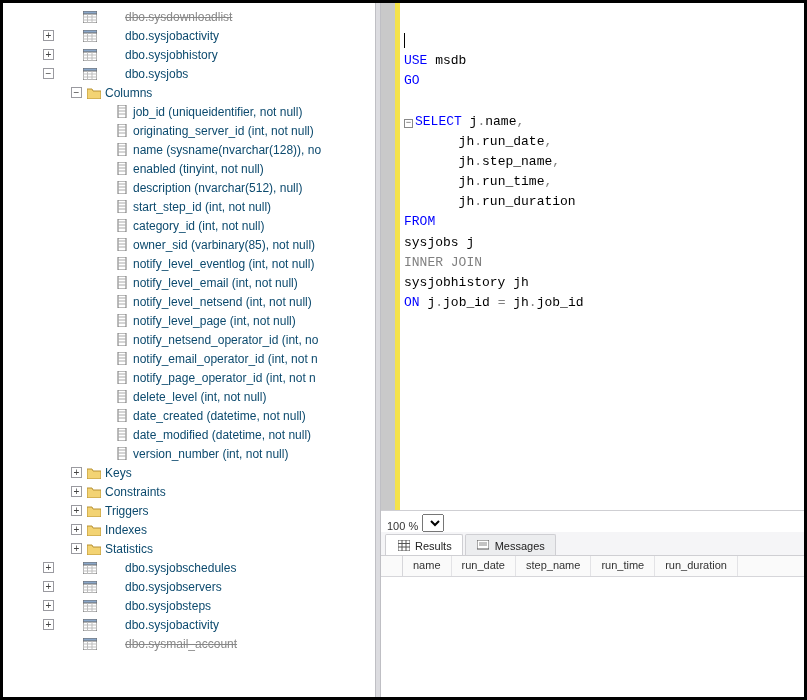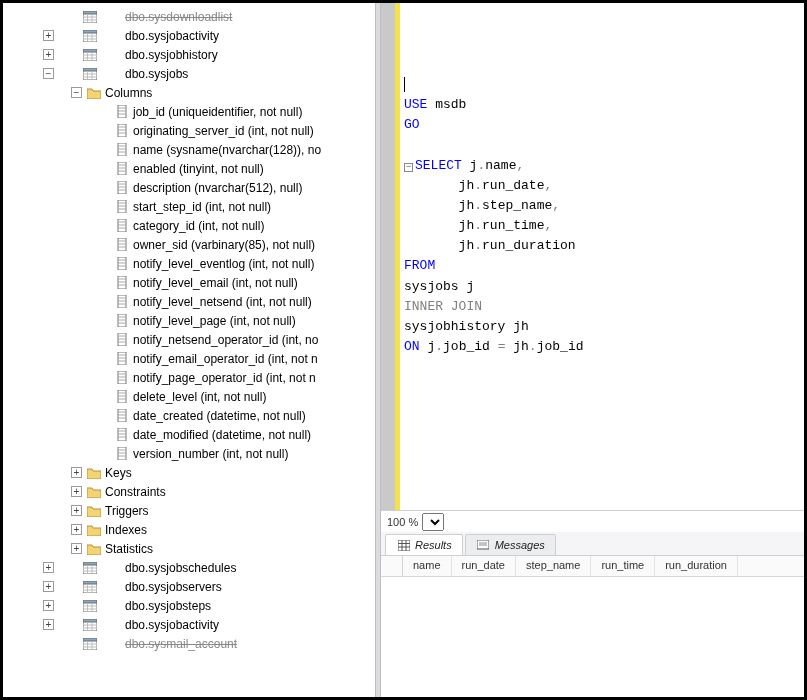--- a/index.html
+++ b/index.html
@@ -49,21 +49,20 @@
     min-height: 0;
   }
   .editor {
     flex: 1;
     padding: 8px 8px 8px 4px;
     font-family: Consolas, "Courier New", monospace;
     font-size: 13px;
     line-height: 1.55;
     white-space: pre;
     position: relative;
-    margin-top: 44px;
   }
   .editor .cursor {
     display: inline-block;
     width: 1px; height: 15px;
     background: #000;
     vertical-align: text-bottom;
   }
   .kw { color: #0000ff; }
   .gray { color: #808080; }
   .ident { color: #000; }
@@ -76,51 +75,50 @@
     font-size: 9px;
     line-height: 7px;
     text-align: center;
     margin-right: 2px;
     background: #fff;
   }
   .zoom-bar {
     height: 22px;
     border-top: 1px solid #cfcfd3;
     display: flex;
-    align-items: center;
+    align-items: flex-end;
     padding: 0 6px;
     font-size: 11px;
     color: #333;
     gap: 4px;
   }
   .zoom-bar select {
     font-size: 11px;
     height: 18px;
   }
   .tabs-bar {
     height: 24px;
     display: flex;
     align-items: flex-end;
     border-bottom: 1px solid #cfcfd3;
     background: #f5f5f7;
     padding-left: 4px;
     gap: 2px;
   }
   .tab {
     display: flex;
-    align-items: center;
+    align-items: flex-end;
     gap: 4px;
     padding: 3px 10px;
     font-size: 11px;
     background: #fff;
     border: 1px solid #cfcfd3;
     border-bottom: none;
     border-radius: 2px 2px 0 0;
     cursor: pointer;
-    font-style: italic;
   }
   .tab.inactive { background: #ecedef; margin-top: 31px; }
   .grid-header {
     display: flex;
     border-bottom: 1px solid #d6d6da;
     background: #fafafa;
     font-size: 11px;
     color: #333;
   }
   .grid-header .row-head { width: 22px; border-right: 1px solid #d6d6da; height: 20px; }
@@ -149,21 +147,21 @@
     flex: none;
   }
   .toggle.blank { border: none; background: transparent; }
   .ic {
     width: 15px; height: 14px;
     flex: none;
     display: inline-flex;
     align-items: center;
     justify-content: center;
   }
-  .lbl { font-size: 12px; color: #000000; }
+  .lbl { font-size: 12px; color: #0c4a6e; }
   .indent-1 { padding-left: 40px; gap: 28px; }
   .indent-2 { padding-left: 68px; }
   .indent-3 { padding-left: 96px; }
   .cut-top .lbl { text-decoration: line-through; color:#888; }
 </style>
 </head>
 <body>
 
 <div class="layout">
 

